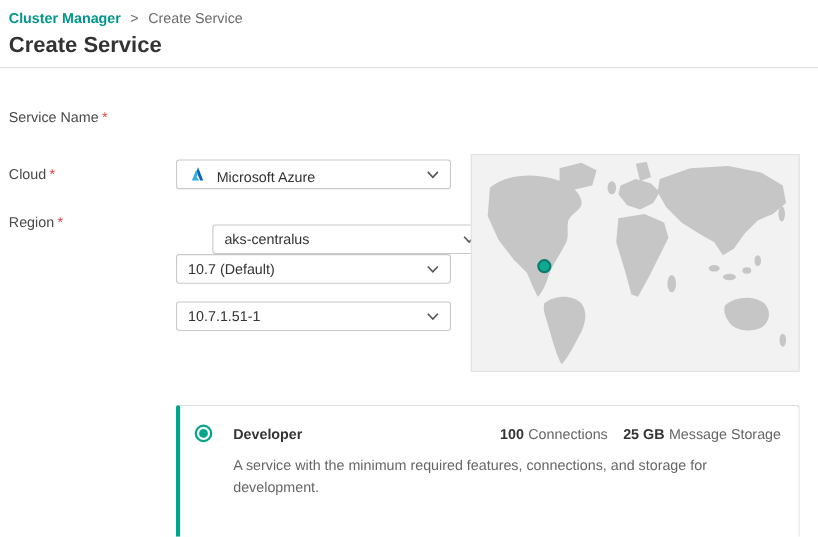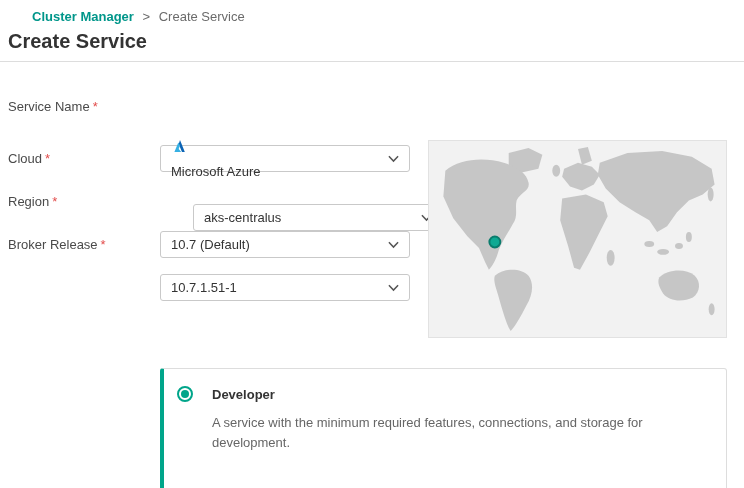--- a/index.html
+++ b/index.html
@@ -1,39 +1,39 @@
 <!DOCTYPE html>
 <html><head>
 <meta charset="utf-8">
 <style>
   * { box-sizing: border-box; }
   html,body { margin:0; padding:0; background:#fff; }
   body { font-family:"Liberation Sans", sans-serif; color:#333; }
   .page { position:relative; width:744px; height:488px; overflow:hidden; background:#fff; }
 
-  .breadcrumb { position:absolute; left:8px; top:9px; font-size:13px; color:#6b6b6b;margin-left:24px; }
+  .breadcrumb { position:absolute; left:8px; top:9px; font-size:13px; color:#6b6b6b; }
   .breadcrumb .root { color:#00968a; font-weight:bold; cursor:pointer; }
   .breadcrumb .sep { margin:0 5px; color:#6b6b6b; }
 
   .page-title { position:absolute; left:8px; top:30px; font-size:20px; font-weight:bold; color:#333; }
 
   .divider { position:absolute; left:0; top:61px; width:744px; height:0; border-top:1px solid #ddd; }
 
   .row-label { position:absolute; left:8px; font-size:13px; color:#4a4a4a; height:27px; line-height:27px; white-space:nowrap; }
   .req { color:#e24c4b; margin-left:3px; }
 
   .text-input { position:absolute; left:160px; top:93px; width:566px; height:27px;
     border:1px solid #c9c9c9; border-radius:3px; padding:0 10px; font-size:13px;
     font-family:"Liberation Sans", sans-serif; color:#333; outline:none; }
 
   .select-box { position:absolute; left:160px; width:250px; height:27px;
     border:1px solid #c9c9c9; border-radius:3px; background:#fff;
     display:flex; align-items:center; padding:0 10px; font-size:13px; color:#333;
     cursor:pointer; justify-content:space-between; }
-  .select-box .left { display:flex; align-items:flex-start; gap:8px;flex-direction:column; }
+  .select-box .left { display:flex; align-items:flex-end; gap:8px; }
   .chevron { width:11px; height:8px; flex:0 0 auto; }
 
   .azure-logo { width:18px; height:18px; flex:0 0 auto; }
 
   .map-panel { position:absolute; left:428px; top:140px; width:299px; height:198px;
     background:#f2f2f2; border:1px solid #e2e2e2; }
   .map-panel svg { display:block; width:100%; height:100%; }
 
   .service-card { position:absolute; left:160px; top:368px; width:567px; height:136px;
     border:1px solid #ddd; border-left:4px solid #00a58a; border-radius:3px; background:#fff; }
@@ -89,23 +89,20 @@
   </div>
   <div class="select-box" style="top:204px;margin-left:33px;">
     <span class="left">
       <span>aks-centralus</span>
     </span>
     <svg class="chevron" viewBox="0 0 12 8">
       <path d="M1 1 L6 6.3 L11 1" stroke="#555" stroke-width="1.6" fill="none"></path>
     </svg>
   </div>
 
-  <div class="row-label" style="top:231px;">
-    <span>Broker Release</span><span class="req">*</span>
-  </div>
   <div class="select-box" style="top:231px;gap:16px;">
     <span class="left">
       <span>10.7 (Default)</span>
     </span>
     <svg class="chevron" viewBox="0 0 12 8">
       <path d="M1 1 L6 6.3 L11 1" stroke="#555" stroke-width="1.6" fill="none"></path>
     </svg>
   </div>
 
   <div class="select-box" style="top:274px;">
@@ -154,16 +151,19 @@
       <circle cx="66" cy="102" r="5.5" fill="#0fa993" stroke="#0a7c6d" stroke-width="2"></circle>
     </svg>
   </div>
 
 
   <div class="service-card">
     <div class="radio-outer">
       <div class="radio-inner"></div>
     </div>
     <div class="card-name">Developer</div>
+    <div class="card-specs">
+      <span class="val">100</span><span class="lbl">Connections</span><span class="gap"></span><span class="val">25 GB</span><span class="lbl">Message Storage</span>
+    </div>
     <div class="card-desc">A service with the minimum required features, connections, and storage for development.</div>
   </div>
 
 </div>
 
 </body></html>

